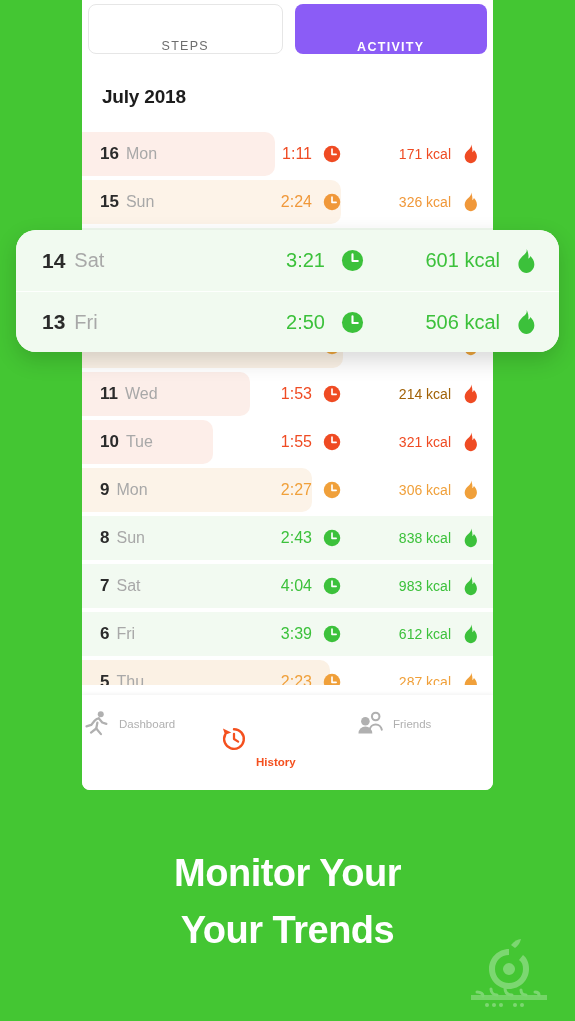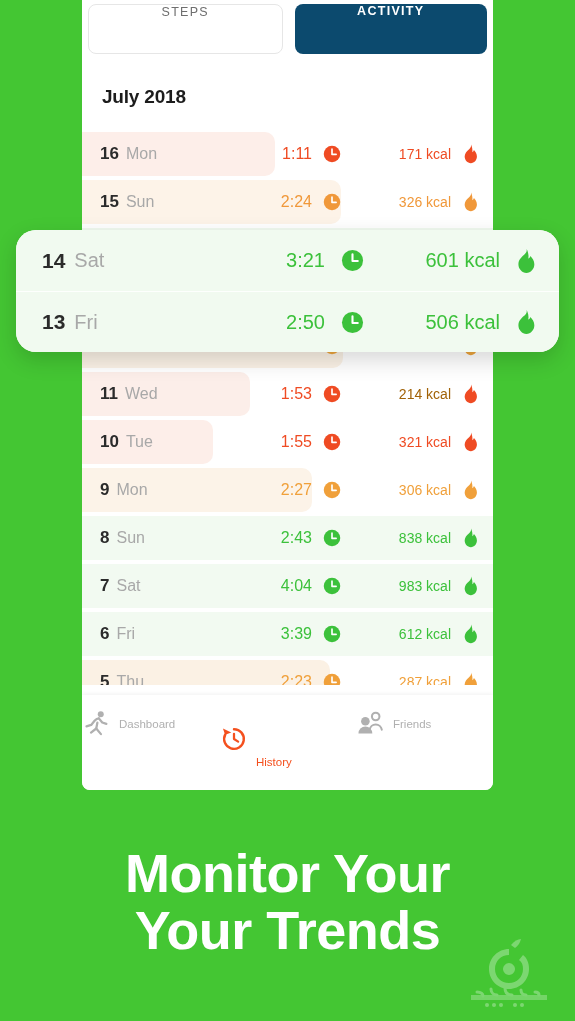--- a/index.html
+++ b/index.html
@@ -28,33 +28,33 @@
     width:100%;
     height:50px;
     display:flex;
     gap:12px;
     padding:0 6px;
   }
   .tab {
     flex:1;
     border-radius:8px;
     display:flex;
-    align-items:flex-start;
+    align-items:flex-end;
     justify-content:center;
     font-size:12.5px;
     letter-spacing:1.3px;
     font-weight:500;
   }
   .tab-inactive {
     background:#ffffff;
     border:1px solid #e6e6e6;
     color:#6e6e6e;
   }
   .tab-active {
-    background:#0c4a6e;
+    background:#8b5cf6;
     color:#ffffff;
     font-weight:700;
   }
 
   
   #month-title {
     position:absolute;
     left:20px; top:88px;
     font-size:19px;
     font-weight:700;
@@ -195,32 +195,32 @@
     align-items:center;
     gap:7px;
   }
   .navitem .nav-ico { width:30px; height:30px; display:block; }
   .nav-label {
     font-size:11.5px;
     color:#b0b0b0;
   }
   .navitem.active .nav-label {
     color:#f4501e;
-    font-weight:400;
+    font-weight:700;
     margin-top:47px;
   }
 
   
   #headline {
     position:absolute;
     left:0; top:845px;
     width:100%;
     text-align:center;
     color:#ffffff;
-    font-size:54px;
+    font-size:38px;
     font-weight:700;
     line-height:57px;
     letter-spacing:-0.5px;
   }
 
   
   #watermark {
     position:absolute;
     right:14px; bottom:12px;
     width:104px; height:72px;

